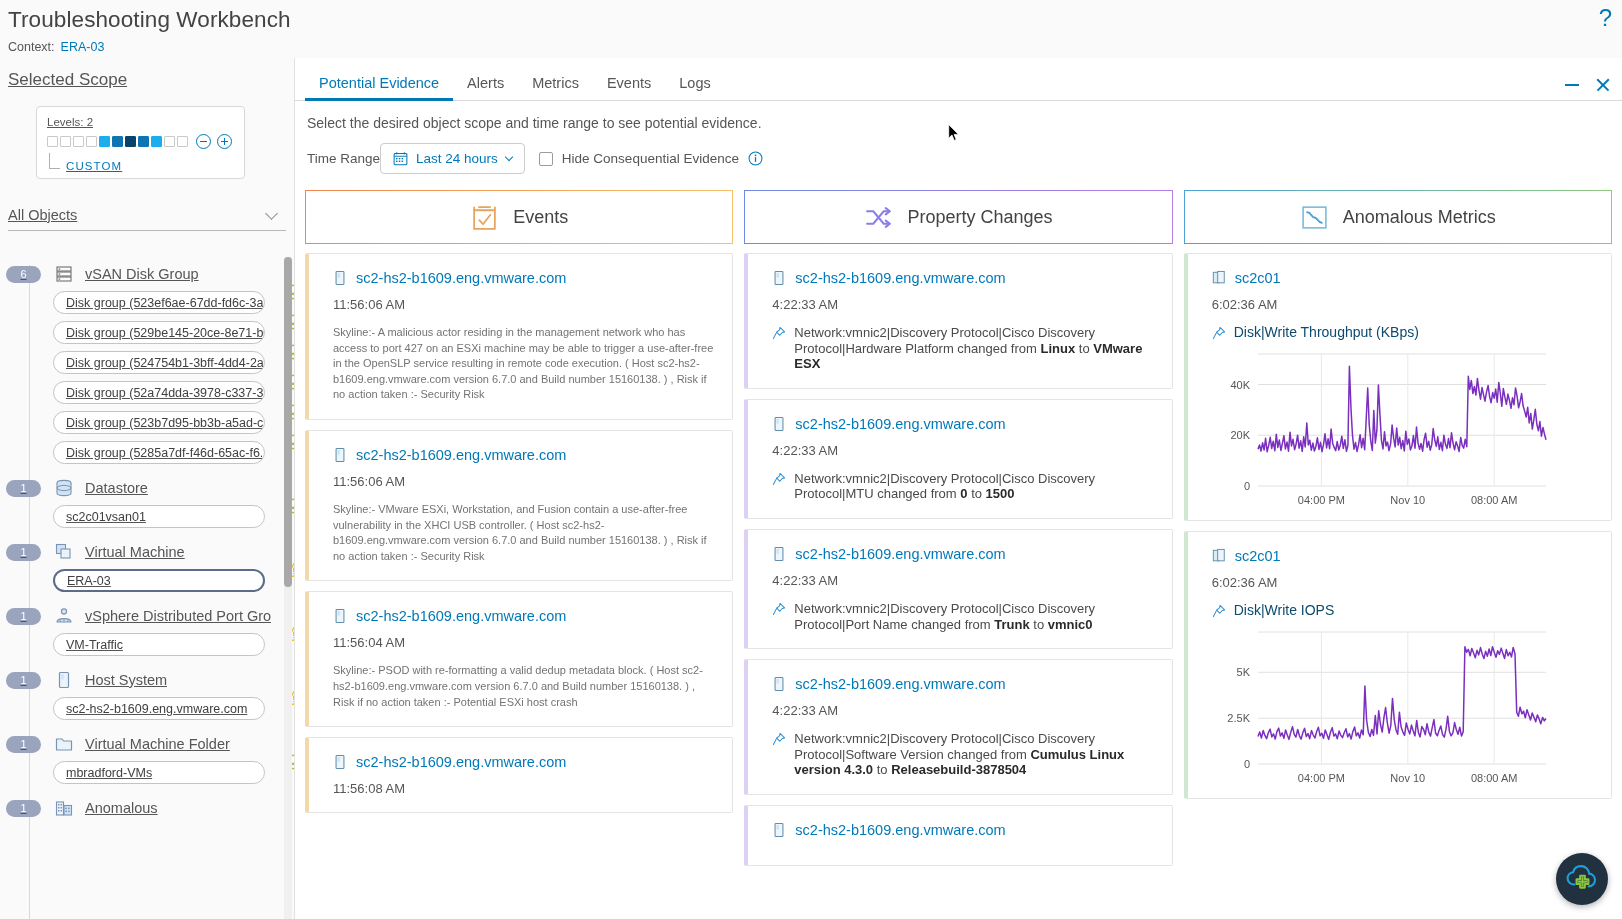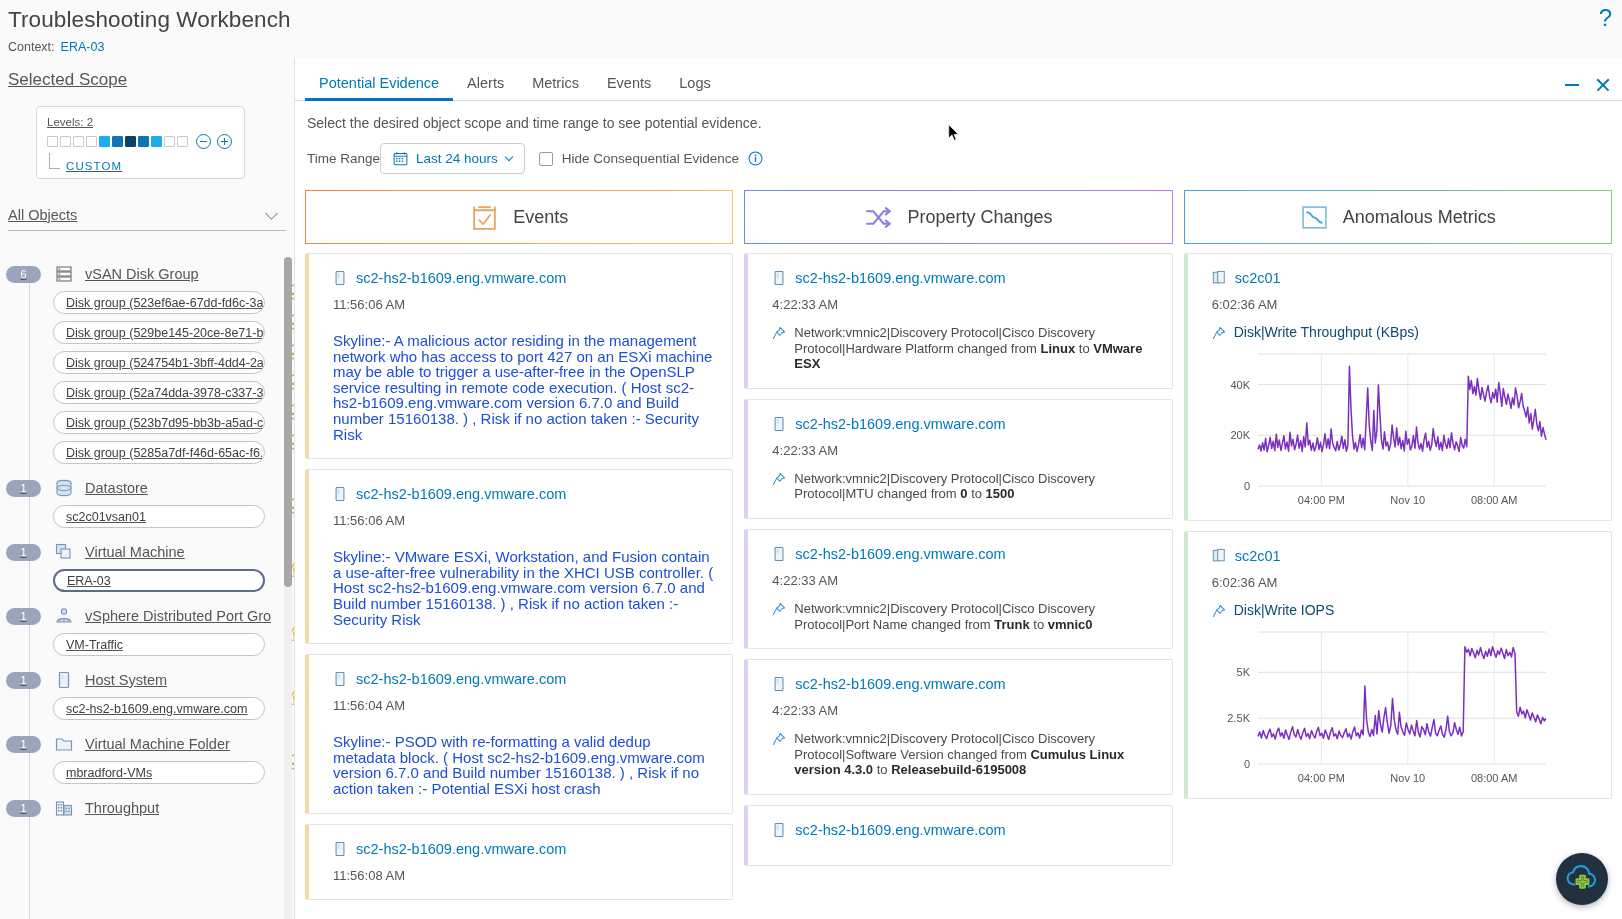--- a/index.html
+++ b/index.html
@@ -129,21 +129,21 @@
     background: #fff; border: 1px solid #e4e4e4; border-left-width: 4px; border-radius: 2px;
     margin-bottom: 10px; padding: 16px 18px 16px 24px;
   }
   .card.ev { border-left-color: #f3d9a8; }
   .card.pc { border-left-color: #ddd0f3; }
   .card.am { border-left-color: #cfe8cf; padding-bottom: 8px; }
   .card-obj { display: flex; align-items: center; gap: 9px; }
   .obj-icon { width: 14px; height: 16px; flex: 0 0 14px; }
   .obj-name { font-size: 14.5px; color: #0079b8; cursor: pointer; }
   .card-time { font-size: 13px; color: #565656; margin-top: 11px; }
-  .card-desc { font-size: 15px; color: #1d4ed8; line-height: 15.6px; margin-top: 21px; }
+  .card-desc { font-size: 11px; color: #737373; line-height: 15.6px; margin-top: 13px; }
   .prop-row { display: flex; gap: 8px; margin-top: 13px; }
   .pin-icon { width: 14px; height: 14px; flex: 0 0 14px; margin-top: 1px; }
   .prop-text { font-size: 13px; color: #4a4a4a; line-height: 15.6px; }
   .prop-text b { color: #2a2a2a; }
   .metric-row { display: flex; gap: 8px; margin-top: 12px; align-items: center; }
   .metric-name { font-size: 14px; color: #0c4a6e; }
 
   .chartbox { margin-top: 6px; }
   svg { display: block; }
 
@@ -370,21 +370,21 @@
                     <rect x="6.6" y="9" width="1.5" height="1.5"></rect>
           <rect x="4" y="12" width="1.5" height="1.5"></rect>
                     <rect x="6.6" y="12" width="1.5" height="1.5"></rect>
           <rect x="11.4" y="9.6" width="1.5" height="1.5"></rect>
                     <rect x="14.2" y="9.6" width="1.5" height="1.5"></rect>
           <rect x="11.4" y="12.6" width="1.5" height="1.5"></rect>
                     <rect x="14.2" y="12.6" width="1.5" height="1.5"></rect>
         </g>
       </svg>
               </div>
-              <div class="grp-label">Throughput</div>
+              <div class="grp-label">Anomalous</div>
             </div>
           </div>
         <div class="left-track"></div>
         <div class="left-scroll" style="top:0px;height:330px;"></div>
       </div>
     </div>
 
     <div class="right">
 
       <div class="tabbar" id="tabbar">
@@ -560,21 +560,21 @@
     <rect x="5.2" y="3.2" width="2.6" height="5.4" fill="#cfe3f2"></rect>
   </svg>
         <span class="obj-name">sc2-hs2-b1609.eng.vmware.com</span>
       </div>
       <div class="card-time">4:22:33 AM</div>
                 <div class="prop-row">
                   <svg class="pin-icon" viewBox="0 0 16 16">
   <path d="M9.2 1.6 L14.4 6.8 L11.6 7.4 L9.0 10.6 L5.4 7.0 L8.6 4.4 Z" fill="none" stroke="#2f8fd0" stroke-width="1.15" stroke-linejoin="round"></path>
   <line x1="5.4" y1="7.0" x2="1.6" y2="14.4" stroke="#2f8fd0" stroke-width="1.15" stroke-linecap="round"></line>
 </svg>
-        <div class="prop-text">Network:vmnic2|Discovery Protocol|Cisco Discovery Protocol|Software Version changed from <b>Cumulus Linux version 4.3.0</b> to <b>Releasebuild-6195008</b></div>
+        <div class="prop-text">Network:vmnic2|Discovery Protocol|Cisco Discovery Protocol|Software Version changed from <b>Cumulus Linux version 4.3.0</b> to <b>Releasebuild-3878504</b></div>
                 </div>
               </div>
               <div class="card pc">
                 <div class="card-obj">
         <svg class="obj-icon" viewBox="0 0 16 18">
     <rect x="3.5" y="1.5" width="9" height="15" rx="1" fill="#eef6fb" stroke="#5f8faf" stroke-width="1.2"></rect>
     <rect x="5.2" y="3.2" width="2.6" height="5.4" fill="#cfe3f2"></rect>
   </svg>
         <span class="obj-name">sc2-hs2-b1609.eng.vmware.com</span>
       </div>

